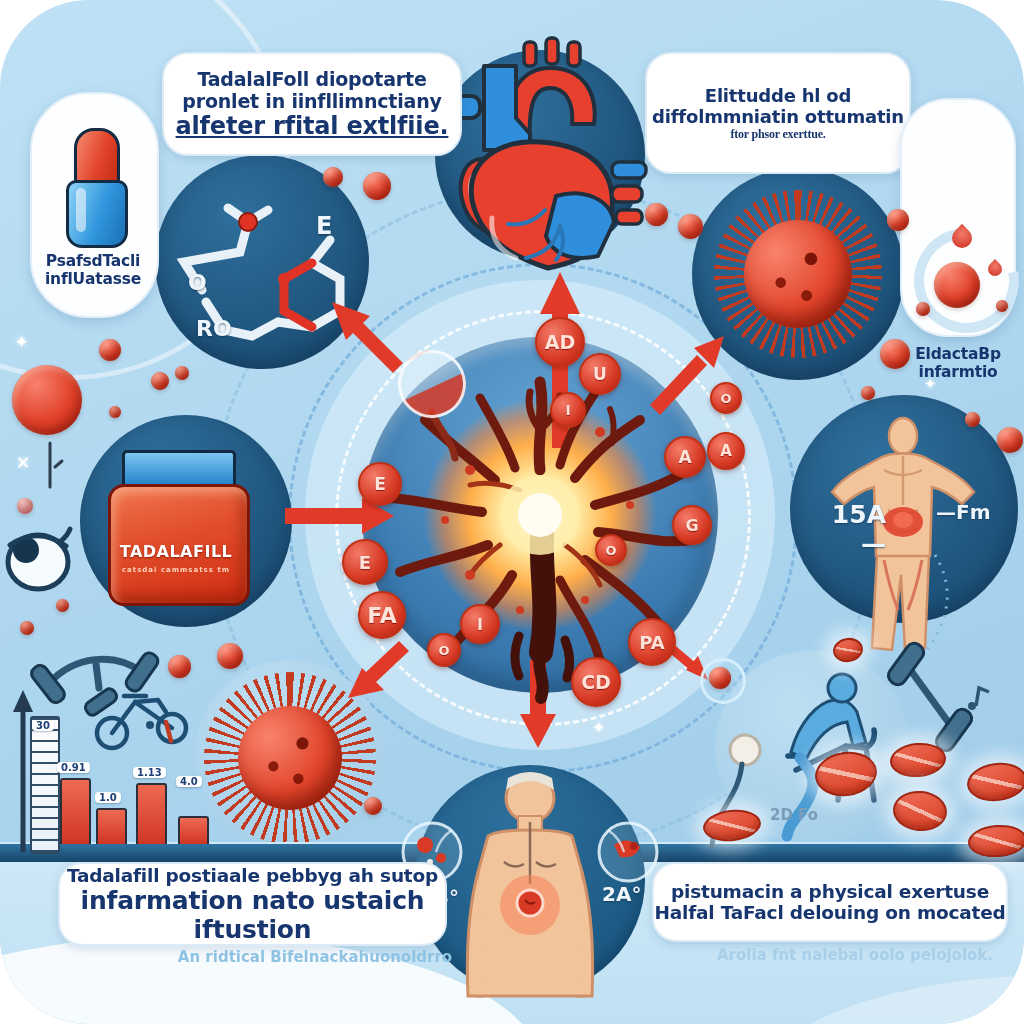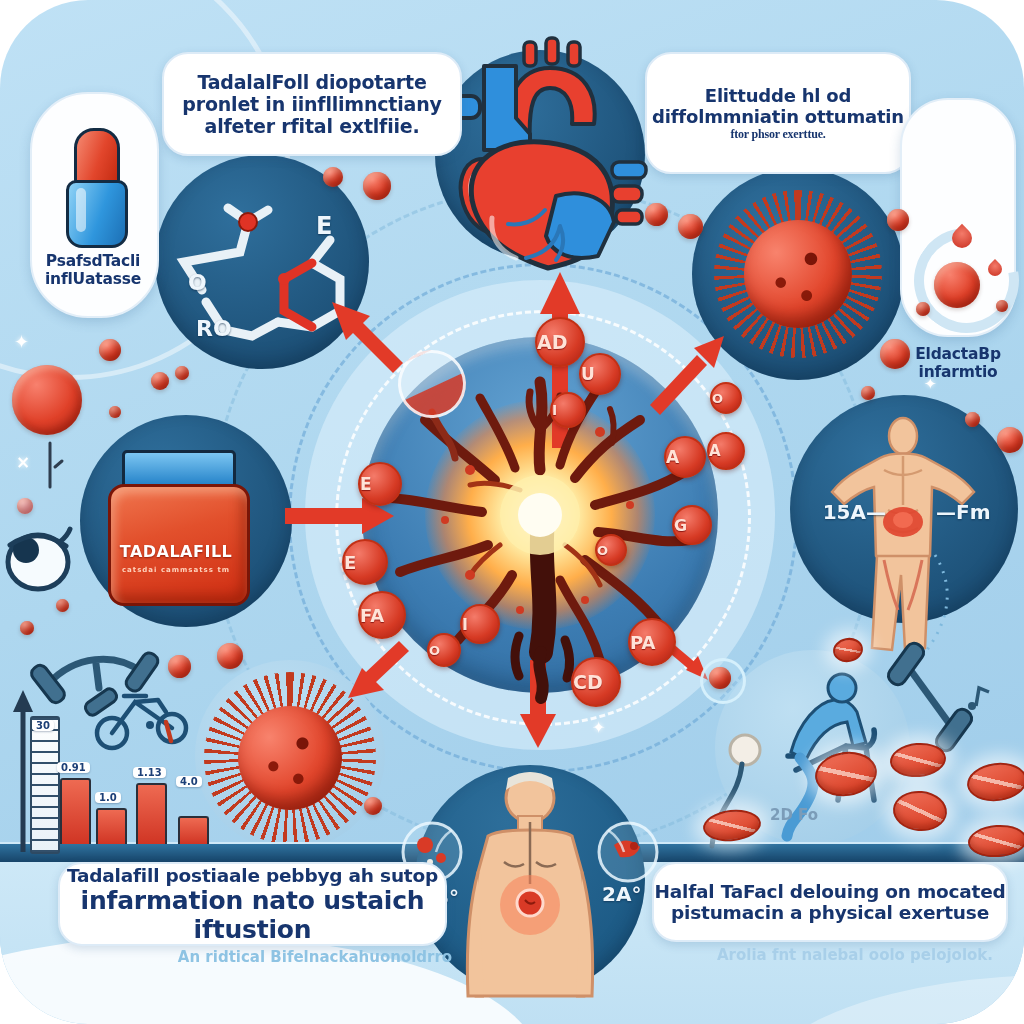--- a/index.html
+++ b/index.html
@@ -11,21 +11,21 @@
     box-shadow:inset 0 -8px 18px rgba(0,20,40,.25);}
   .lightc{border-radius:50%;background:radial-gradient(circle at 40% 30%,#bedff2,#9fcbe7);}
   .ring{border-radius:50%;pointer-events:none;}
   .card{background:#fff;border:2px solid #ddebf7;border-radius:26px;box-shadow:0 3px 10px rgba(40,90,140,.18);
     display:flex;flex-direction:column;align-items:center;justify-content:center;text-align:center;}
   .cardtext{color:#17356e;font-weight:700;letter-spacing:-.2px;}
   .blob{background:#fdfeff;border:2px solid #e2eef8;border-radius:58px;box-shadow:0 4px 12px rgba(40,90,140,.2);}
   .rbc{border-radius:50%;background:radial-gradient(circle at 35% 28%,#f8816e,#e04129 55%,#b62a16);
     box-shadow:inset -3px -5px 8px rgba(110,10,0,.45),inset 3px 4px 6px rgba(255,205,185,.55),0 2px 4px rgba(60,20,10,.2);}
   .pink{background:radial-gradient(circle at 35% 30%,#f7c3c8,#ec9aa4);}
-  .cell{border-radius:50%;display:flex;align-items:center;justify-content:flex-start;
+  .cell{border-radius:50%;display:flex;align-items:center;justify-content:center;
     background:radial-gradient(circle at 35% 30%,#f47b6a,#d63a24 60%,#a81f12);
     border:2px solid #c23015;color:#ffe3d8;font-weight:800;
     text-shadow:0 1px 1px rgba(110,0,0,.7);box-shadow:0 2px 5px rgba(80,10,0,.35);}
   .spk{border-radius:50%;background:repeating-conic-gradient(#c23a1f 0deg 2.6deg,rgba(194,58,31,0) 2.6deg 7.6deg);}
   .core{border-radius:50%;background:
     radial-gradient(circle at 62% 36%,#7a1508 0 6%,transparent 7%),
     radial-gradient(circle at 34% 58%,#8a1a0a 0 5%,transparent 6%),
     radial-gradient(circle at 58% 70%,#8a1a0a 0 5%,transparent 6%),
     radial-gradient(circle at 30% 30%,#f8836d,#e2462c 55%,#b5280f);
     box-shadow:inset -6px -10px 16px rgba(100,10,0,.5);}
@@ -290,21 +290,21 @@
     </div>
   <div class="abs cell" style="left:672px;top:505px;width:36px;height:36px;font-size:16px;">
       <span>G</span>
     </div>
   <div class="abs cell" style="left:595px;top:534px;width:28px;height:28px;font-size:13px;">
       <span>O</span>
     </div>
   <div class="abs cell" style="left:342px;top:539px;width:42px;height:42px;font-size:18px;">
       <span>E</span>
     </div>
-  <div class="abs cell" style="left:358px;top:591px;width:44px;height:44px;font-size:18px;">
+  <div class="abs cell" style="left:358px;top:591px;width:44px;height:44px;font-size:22px;">
       <span>FA</span>
     </div>
   <div class="abs cell" style="left:460px;top:604px;width:36px;height:36px;font-size:16px;">
       <span>I</span>
     </div>
   <div class="abs cell" style="left:427px;top:633px;width:30px;height:30px;font-size:13px;">
       <span>O</span>
     </div>
   <div class="abs cell" style="left:628px;top:618px;width:44px;height:44px;font-size:18px;">
       <span>PA</span>
@@ -328,21 +328,21 @@
       background:linear-gradient(#7cc6f2,#1f7ec6);"></div>
     <div class="abs" style="left:0;top:34px;width:136px;height:116px;border-radius:16px;border:3px solid #7a1507;
       background:linear-gradient(165deg,#f0764f 0%,#e2502c 40%,#cf2d12 100%);box-shadow:inset 4px 6px 10px rgba(255,210,180,.45),inset -6px -8px 12px rgba(110,20,0,.4);"></div>
     <div class="abs" style="left:4px;top:92px;width:128px;text-align:center;color:#fff;font-weight:800;font-size:16px;letter-spacing:.5px;text-shadow:0 1px 2px rgba(110,10,0,.7);">TADALAFILL</div>
     <div class="abs" style="left:4px;top:116px;width:128px;text-align:center;color:#ffd3bd;font-weight:700;font-size:7px;letter-spacing:1px;">catsdai cammsatss tm</div>
   </div>
 
   <div class="abs card" style="left:162px;top:52px;width:296px;height:100px;">
     <div class="cardtext" style="font-size:19px;">TadalalFoll diopotarte</div>
     <div class="cardtext" style="font-size:19px;">pronlet in iinfllimnctiany</div>
-    <div class="cardtext" style="font-size:19px;">alfeter rfital extlfiie.</div>
+    <div class="cardtext" style="font-size:24px;text-decoration:underline;">alfeter rfital extlfiie.</div>
   </div>
 
   <div class="abs card" style="left:645px;top:52px;width:262px;height:118px;">
     <div class="cardtext" style="font-size:18px;">Elittudde hl od</div>
     <div class="cardtext" style="font-size:18px;">diffolmmniatin ottumatin</div>
     <div class="cardtext" style="font-size:12px;font-family:Liberation Serif, serif;">ftor phsor exerttue.</div>
   </div>
 
   <div class="abs blob" style="left:30px;top:92px;width:125px;height:222px;">
     <div>
@@ -366,21 +366,21 @@
       <div class="abs" style="left:86px;top:162px;width:14px;height:14px;background:radial-gradient(circle at 35% 35%,#f47b6a,#c62b1c);border-radius:0 50% 50% 50%;transform:rotate(45deg);"></div>
       <div class="abs rbc" style="left:14px;top:202px;width:14px;height:14px;"></div>
       <div class="abs rbc" style="left:94px;top:200px;width:12px;height:12px;"></div>
     </div>
     <div class="abs cardtext" style="left:-10px;top:135px;width:132px;text-align:center;font-size:15.5px;transform:translateY(110px);">
       <div>EldactaBp</div>
       <div>infarmtio</div>
     </div>
   </div>
 
-  <div class="abs wlabel" style="left:820px;top:500px;width:66px;text-align:right;font-size:20px;">15A—</div>
+  <div class="abs wlabel" style="left:820px;top:500px;width:66px;text-align:right;font-size:25px;">15A—</div>
   <div class="abs wlabel" style="left:936px;top:500px;width:66px;font-size:20px;">—Fm</div>
 
   <div class="abs wlabel" style="left:420px;top:885px;width:60px;font-size:20px;">EB°</div>
   <div class="abs wlabel" style="left:602px;top:882px;width:60px;font-size:20px;">2A°</div>
 
   <div>
     <div class="abs" style="left:30px;top:716px;width:26px;height:134px;border:2px solid #2e4a63;border-radius:3px;
       background:repeating-linear-gradient(to bottom,#33506b 0 2px,rgba(0,0,0,0) 2px 11px),linear-gradient(#fdfefe,#e9f2f8);"></div>
     <div class="abs chip" style="left:32px;top:720px;">30</div>
     <div class="abs" style="left:60px;top:778px;width:27px;height:64px;background:linear-gradient(#ee6a52,#d03524);border:2px solid #2a2f3a;border-bottom:none;border-radius:3px 3px 0 0;"></div>
@@ -430,20 +430,20 @@
   <div class="abs spark" style="left:14px;top:331px;font-size:18px;">✦</div>
   <div class="abs spark" style="left:16px;top:452px;font-size:17px;font-weight:700;">×</div>
   <div class="abs spark" style="left:592px;top:718px;font-size:16px;">✦</div>
   <div class="abs spark" style="left:924px;top:375px;font-size:15px;">✦</div>
 
   <div class="abs card" style="left:58px;top:862px;width:385px;height:80px;border-radius:24px;">
     <div class="cardtext" style="font-size:18.5px;">Tadalafill postiaale pebbyg ah sutop</div>
     <div class="cardtext" style="font-size:25px;">infarmation nato ustaich iftustion</div>
   </div>
   <div class="abs card" style="left:652px;top:862px;width:352px;height:76px;border-radius:24px;">
+    <div class="cardtext" style="font-size:18.5px;">pistumacin a physical exertuse</div>
     <div class="cardtext" style="font-size:18.5px;">Halfal TaFacl delouing on mocated</div>
-    <div class="cardtext" style="font-size:18.5px;">pistumacin a physical exertuse</div>
   </div>
 
   <div class="abs" style="left:150px;top:948px;width:330px;text-align:center;font-size:15px;font-weight:700;color:#8ec3e3;">An ridtical Bifelnackahuonoldrro</div>
   <div class="abs" style="left:700px;top:946px;width:310px;text-align:center;font-size:15px;font-weight:700;color:#a8cfe9;">Arolia fnt nalebal oolo pelojolok.</div>
 
 </div>
 
 </body></html>

